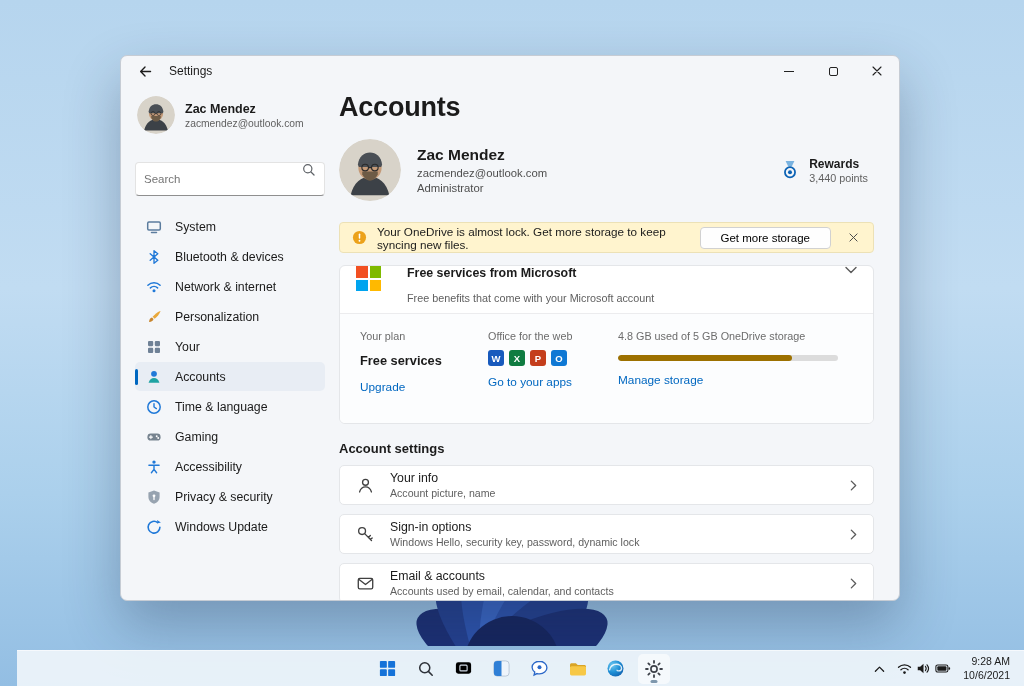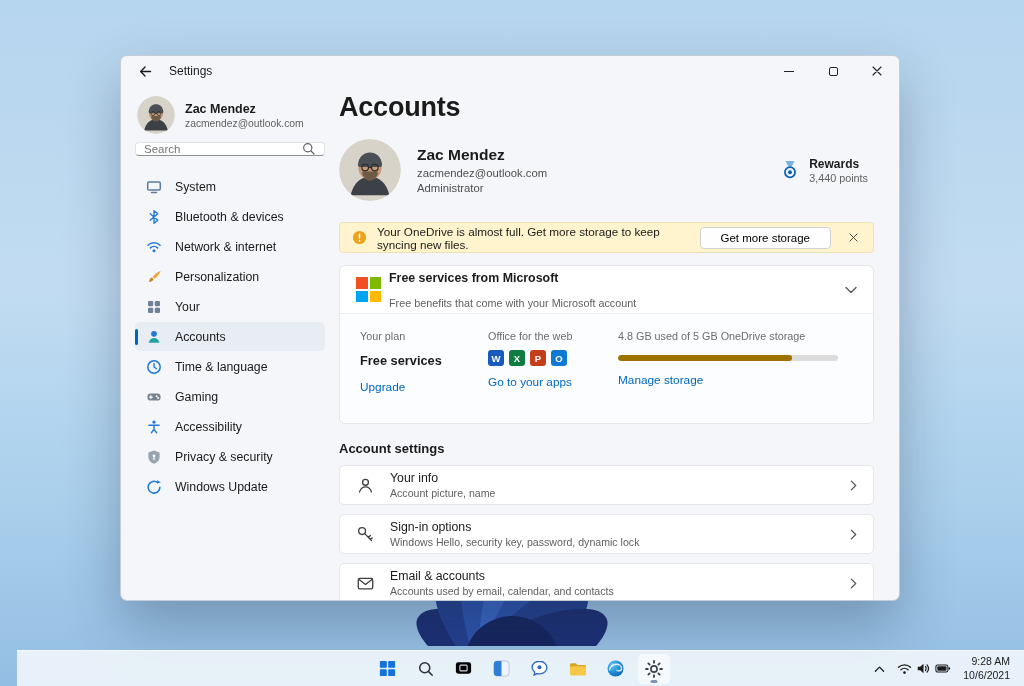--- a/index.html
+++ b/index.html
@@ -36,22 +36,22 @@
   .max-glyph{width:9px;height:9px;border:1px solid #222;border-radius:2px}
 
   .win-body{flex:1;display:flex;min-height:0}
 
   
   .sidebar{width:218px;flex:0 0 auto;padding:4px 14px 0 14px}
   .profile-mini{display:flex;align-items:center;gap:10px;padding:6px 2px}
   .avatar-sm{width:38px;height:38px;border-radius:50%;overflow:hidden;flex:0 0 auto}
   .pm-name{font-size:12.5px;font-weight:bold}
   .pm-email{font-size:10.3px;color:#616161;margin-top:2px}
-  .searchbox{margin-top:2px;height:14px;background:#fff;border:1px solid #e3e3e3;border-bottom:1px solid #8f8f8f;
-             border-radius:4px;display:flex;align-items:center;padding:0 8px}
+  .searchbox{margin-top:22px;height:34px;background:#fff;border:1px solid #e3e3e3;border-bottom:1px solid #8f8f8f;
+             border-radius:4px;display:flex;padding:0 8px}
   .searchbox input{border:none;outline:none;flex:1;font-size:11.5px;font-family:inherit;color:#1b1b1b;background:transparent}
   .nav{margin-top:16px}
   .nav-item{height:29px;display:flex;align-items:center;gap:13px;padding-left:11px;border-radius:5px;
             position:relative;font-size:12.3px;margin-bottom:1px}
   .nav-item .nicon{width:16px;height:16px;display:flex;flex:0 0 auto}
   .nav-item.selected{background:#e8edf4}
   .nav-item.selected .accent{position:absolute;left:0;top:6.5px;width:3px;height:16px;border-radius:2px;background:#0067c0}
 
   
   .main{flex:1;padding:0 25px 0 0;min-width:0}
@@ -66,21 +66,21 @@
   .rw-points{font-size:10.8px;color:#5f5f5f;margin-top:1px}
 
   .banner{margin-top:21px;height:31px;background:#fff4ce;border:1px solid #ece1b6;border-radius:4px;
           display:flex;align-items:center;padding:0 8px 0 12px;gap:10px}
   .banner-msg{font-size:11.7px;flex:1}
   .banner-btn{background:#fefefe;border:1px solid #d1d1d1;border-radius:4px;font-size:11.5px;
               padding:4px 20px;font-family:inherit;white-space:nowrap}
   .banner-close{width:24px;height:24px;display:flex;align-items:center;justify-content:center;border-radius:4px}
 
   .card{margin-top:12px;background:#fff;border:1px solid #e4e6e9;border-radius:6px;overflow:hidden}
-  .card-head{height:47px;display:flex;align-items:center;padding:0 16px;gap:8px}
+  .card-head{height:47px;display:flex;padding:0 16px;gap:26px}
   .mslogo{width:25px;height:25px;display:grid;grid-template-columns:11.5px 11.5px;grid-template-rows:11.5px 11.5px;gap:2px}
   .mslogo span{display:block}
   .ms-r{background:#f25022}.ms-g{background:#7fba00}.ms-b{background:#00a4ef}.ms-y{background:#ffb900}
   .ch-title{font-size:12.4px;font-weight:600}
   .ch-sub{font-size:10.8px;color:#5f5f5f;margin-top:12px}
   .card-chevron{margin-left:auto}
   .card-body{border-top:1px solid #ececee;background:#fcfdfe;height:110px;position:relative;font-size:11px}
   .col{position:absolute;top:16px}
   .col-label{font-size:10.8px;color:#6c6c6c}
   .col1{left:20px}.col2{left:148px}.col3{left:278px}
@@ -333,21 +333,21 @@
           </div>
         </div>
       </div>
 
       <div class="banner">
         <svg viewBox="0 0 16 16" width="15" height="15">
           <circle cx="8" cy="8" r="7" fill="#eca21a"></circle>
           <rect x="7.2" y="3.8" width="1.6" height="5.4" rx="0.8" fill="#fff"></rect>
           <circle cx="8" cy="11.4" r="1" fill="#fff"></circle>
         </svg>
-        <span class="banner-msg">Your OneDrive is almost full. Get more storage to keep syncing new files.</span>
+        <span class="banner-msg">Your OneDrive is almost lock. Get more storage to keep syncing new files.</span>
         <button class="banner-btn">Get more storage</button>
         <div class="banner-close">
           <svg viewBox="0 0 10 10" width="9" height="9">
               <path d="M1 1l8 8M9 1l-8 8" stroke="#4a4a4a" stroke-width="1.1" stroke-linecap="round"></path>
             </svg>
         </div>
       </div>
 
       <div class="card">
         <div class="card-head">

